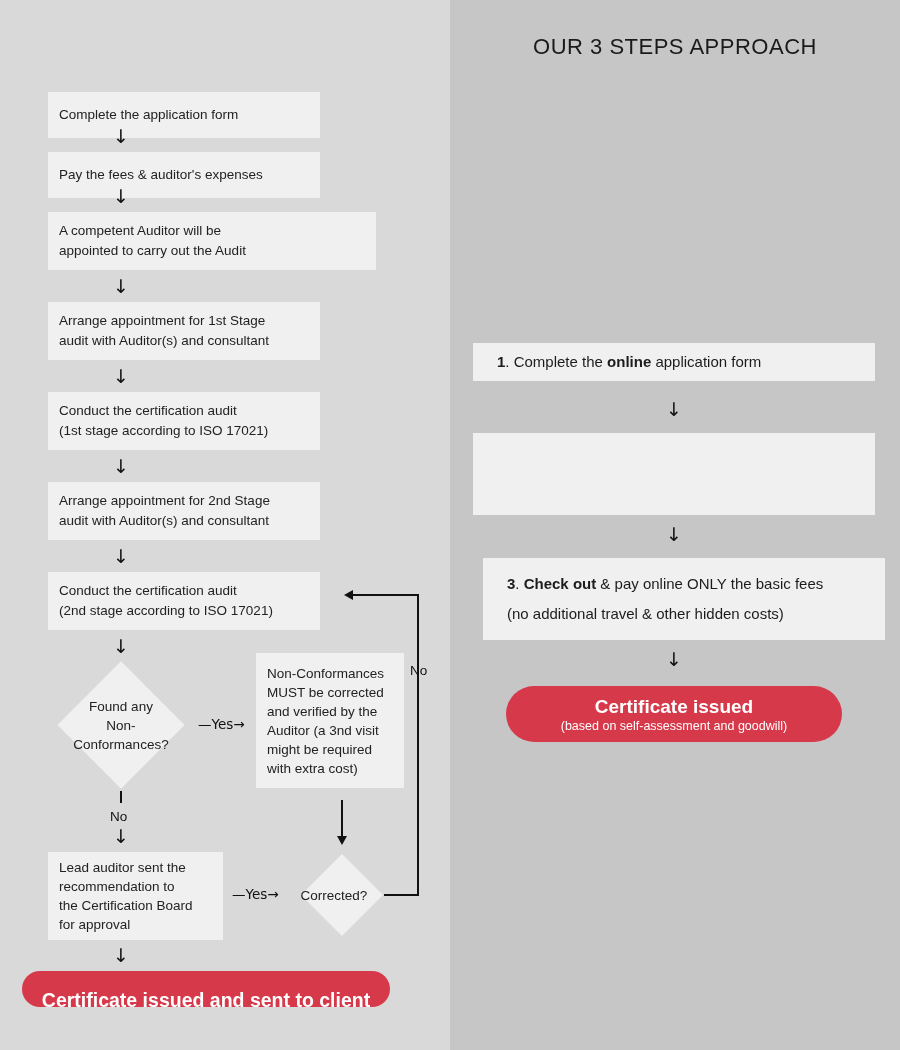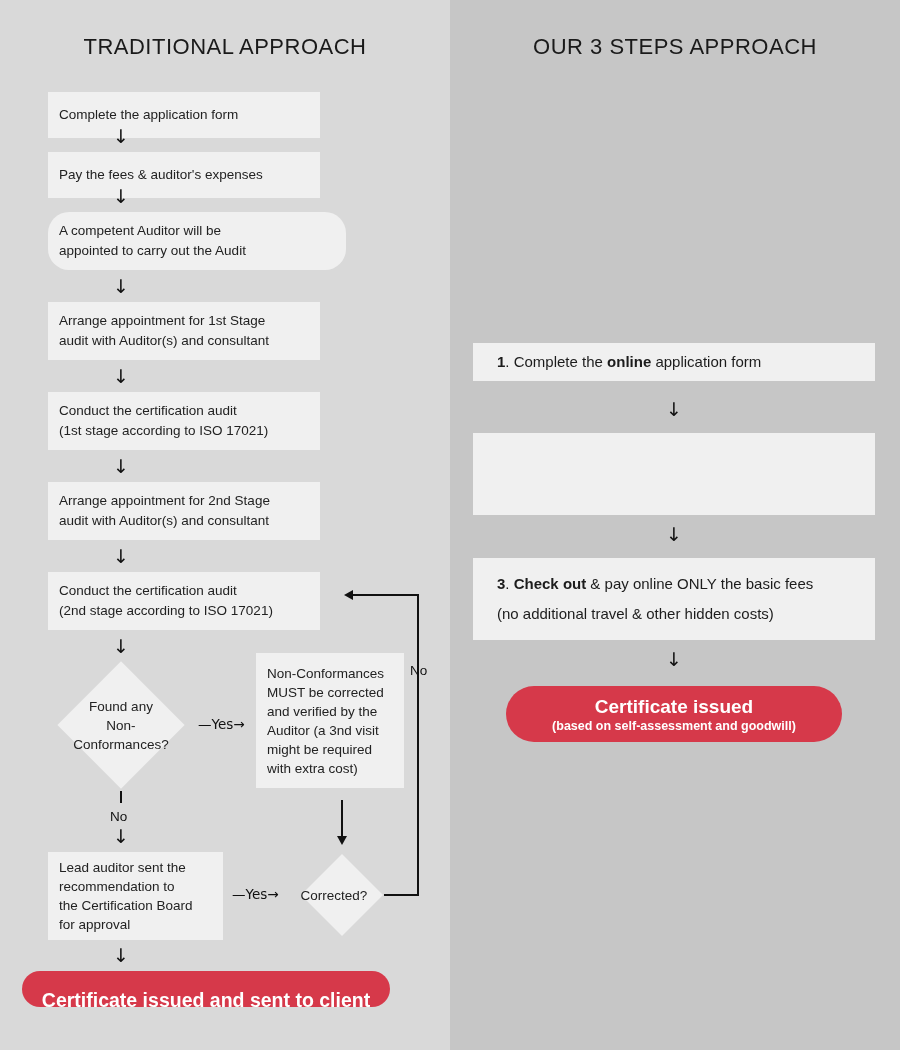--- a/index.html
+++ b/index.html
@@ -96,43 +96,42 @@
   .pill{
     position:absolute;
     background:#d6394a;
     color:#fff;
     border-radius:28px;
     display:flex;flex-direction:column;
     align-items:center;justify-content:center;
     text-align:center;
   }
   .pill .t1{font-size:19px;font-weight:700;line-height:23px;}
-  .pill .t2{font-size:12.5px;font-weight:700;line-height:16px;}
+  .pill .t2{font-size:12.5px;font-weight:400;line-height:16px;}
   .pill.single .t1{font-size:19.5px;font-weight:700;margin-top:22px;}
 </style>
 </head>
 <body>
 
 <div id="root">
 
   <div class="panel" id="panel-left">
 
-    <div class="col-title">TRADITIONAL APPROACH</div>
 
     <div class="node box" style="left:48px;top:92px;width:272px;height:28px;">
       <span>Complete the application form</span>
     </div>
     <div class="arrow-down" style="left:48px;top:127px;width:146px;">↓</div>
 
     <div class="node box" style="left:48px;top:152px;width:272px;height:28px;">
       <span>Pay the fees &amp; auditor's expenses</span>
     </div>
     <div class="arrow-down" style="left:48px;top:187px;width:146px;">↓</div>
 
-    <div class="node box" style="left:48px;top:212px;width:298px;height:58px;border-radius:21px;">
+    <div class="node box" style="left:48px;top:212px;width:328px;height:58px;">
       <span>A competent Auditor will be</span>
       <span>appointed to carry out the Audit</span>
     </div>
     <div class="arrow-down" style="left:48px;top:277px;width:146px;">↓</div>
 
     <div class="node box" style="left:48px;top:302px;width:272px;height:58px;">
       <span>Arrange appointment for 1st Stage</span>
       <span>audit with Auditor(s) and consultant</span>
     </div>
     <div class="arrow-down" style="left:48px;top:367px;width:146px;">↓</div>
@@ -212,21 +211,21 @@
 
     <div class="node box-r" style="left:23px;top:343px;width:402px;height:38px;">
       <div><b>1</b><span>. Complete the </span><b>online</b><span> application form</span></div>
     </div>
     <div class="arrow-down" style="left:23px;top:400px;width:402px;">↓</div>
 
     <div class="node box-r" style="left:23px;top:433px;width:402px;height:82px;">
     </div>
     <div class="arrow-down" style="left:23px;top:525px;width:402px;">↓</div>
 
-    <div class="node box-r" style="left:23px;top:558px;width:402px;height:82px;">
+    <div class="node box-r" style="left:33px;top:558px;width:402px;height:82px;">
       <div><b>3</b><span>. </span><b>Check out</b><span> &amp; pay online ONLY the basic fees</span></div>
       <div><span>(no additional travel &amp; other hidden costs)</span></div>
     </div>
     <div class="arrow-down" style="left:23px;top:650px;width:402px;">↓</div>
 
     <div class="pill" style="left:56px;top:686px;width:336px;height:56px;">
       <span class="t1">Certificate issued</span>
       <span class="t2">(based on self-assessment and goodwill)</span>
     </div>
   </div>

